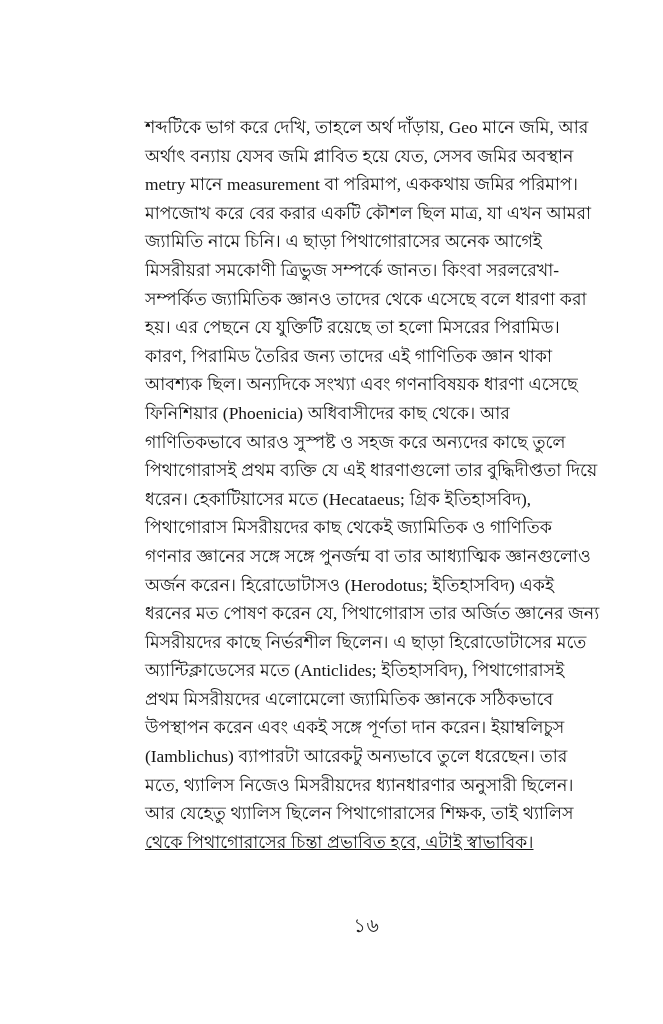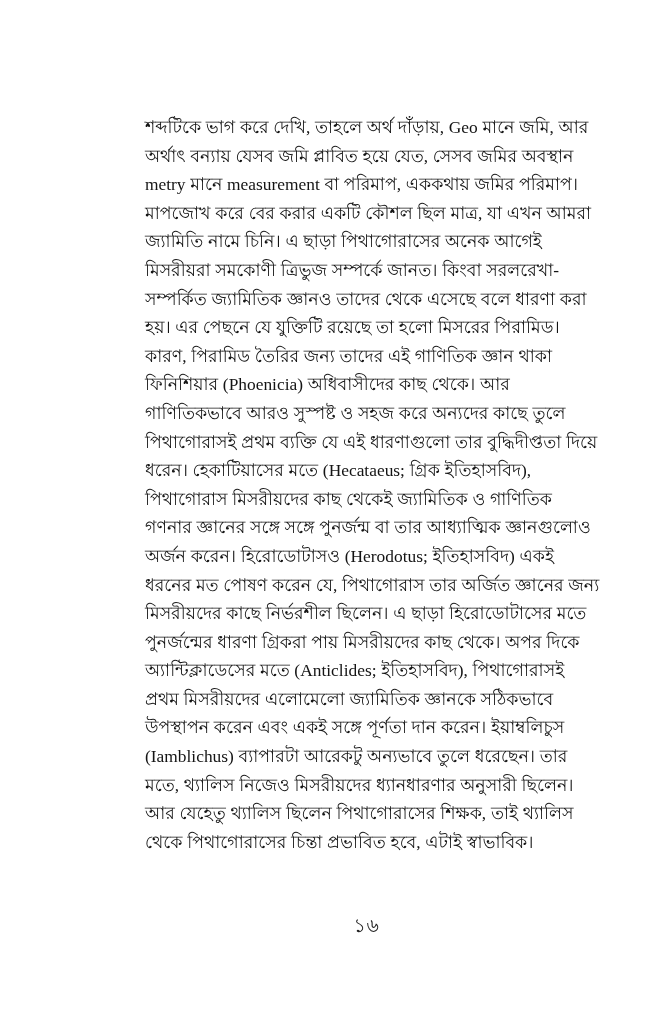--- a/index.html
+++ b/index.html
@@ -43,20 +43,21 @@
     display: block;
     text-align: justify;
     text-align-last: justify;
     white-space: nowrap;
     font-size: 17.4px;
     line-height: 28.6px;
     color: #141414;
   }
   .line.last-of-para {
     text-align-last: left;
+    text-decoration: underline;
   }
   .line::after {
     content: "";
     display: inline-block;
     width: 100%;
     height: 0;
   }
   .folio {
     position: absolute;
     left: 0;
@@ -79,30 +80,30 @@
     <div class="body-paragraph" id="paragraph-lines">
         <span class="line">শব্দটিকে ভাগ করে দেখি, তাহলে অর্থ দাঁড়ায়, Geo মানে জমি, আর</span>
         <span class="line">অর্থাৎ বন্যায় যেসব জমি প্লাবিত হয়ে যেত, সেসব জমির অবস্থান</span>
         <span class="line">metry মানে measurement বা পরিমাপ, এককথায় জমির পরিমাপ।</span>
         <span class="line">মাপজোখ করে বের করার একটি কৌশল ছিল মাত্র, যা এখন আমরা</span>
         <span class="line">জ্যামিতি নামে চিনি। এ ছাড়া পিথাগোরাসের অনেক আগেই</span>
         <span class="line">মিসরীয়রা সমকোণী ত্রিভুজ সম্পর্কে জানত। কিংবা সরলরেখা-</span>
         <span class="line">সম্পর্কিত জ্যামিতিক জ্ঞানও তাদের থেকে এসেছে বলে ধারণা করা</span>
         <span class="line">হয়। এর পেছনে যে যুক্তিটি রয়েছে তা হলো মিসরের পিরামিড।</span>
         <span class="line">কারণ, পিরামিড তৈরির জন্য তাদের এই গাণিতিক জ্ঞান থাকা</span>
+        <span class="line">আবশ্যক ছিল। অন্যদিকে সংখ্যা এবং গণনাবিষয়ক ধারণা এসেছে</span>
         <span class="line">ফিনিশিয়ার (Phoenicia) অধিবাসীদের কাছ থেকে। আর</span>
         <span class="line">গাণিতিকভাবে আরও সুস্পষ্ট ও সহজ করে অন্যদের কাছে তুলে</span>
         <span class="line">পিথাগোরাসই প্রথম ব্যক্তি যে এই ধারণাগুলো তার বুদ্ধিদীপ্ততা দিয়ে</span>
         <span class="line">ধরেন। হেকাটিয়াসের মতে (Hecataeus; গ্রিক ইতিহাসবিদ),</span>
         <span class="line">পিথাগোরাস মিসরীয়দের কাছ থেকেই জ্যামিতিক ও গাণিতিক</span>
         <span class="line">গণনার জ্ঞানের সঙ্গে সঙ্গে পুনর্জন্ম বা তার আধ্যাত্মিক জ্ঞানগুলোও</span>
         <span class="line">অর্জন করেন। হিরোডোটাসও (Herodotus; ইতিহাসবিদ) একই</span>
         <span class="line">ধরনের মত পোষণ করেন যে, পিথাগোরাস তার অর্জিত জ্ঞানের জন্য</span>
         <span class="line">মিসরীয়দের কাছে নির্ভরশীল ছিলেন। এ ছাড়া হিরোডোটাসের মতে</span>
-        <span class="line">পুনর্জন্মের ধারণা গ্রিকরা পায় মিসরীয়দের কাছ থেকে। অপর দিকে</span>
         <span class="line">অ্যান্টিক্লাডেসের মতে (Anticlides; ইতিহাসবিদ), পিথাগোরাসই</span>
         <span class="line">প্রথম মিসরীয়দের এলোমেলো জ্যামিতিক জ্ঞানকে সঠিকভাবে</span>
         <span class="line">উপস্থাপন করেন এবং একই সঙ্গে পূর্ণতা দান করেন। ইয়াম্বলিচুস</span>
         <span class="line">(Iamblichus) ব্যাপারটা আরেকটু অন্যভাবে তুলে ধরেছেন। তার</span>
         <span class="line">মতে, থ্যালিস নিজেও মিসরীয়দের ধ্যানধারণার অনুসারী ছিলেন।</span>
         <span class="line">আর যেহেতু থ্যালিস ছিলেন পিথাগোরাসের শিক্ষক, তাই থ্যালিস</span>
         <span class="line last-of-para">থেকে পিথাগোরাসের চিন্তা প্রভাবিত হবে, এটাই স্বাভাবিক।</span>
       </div>
   </div>
 

